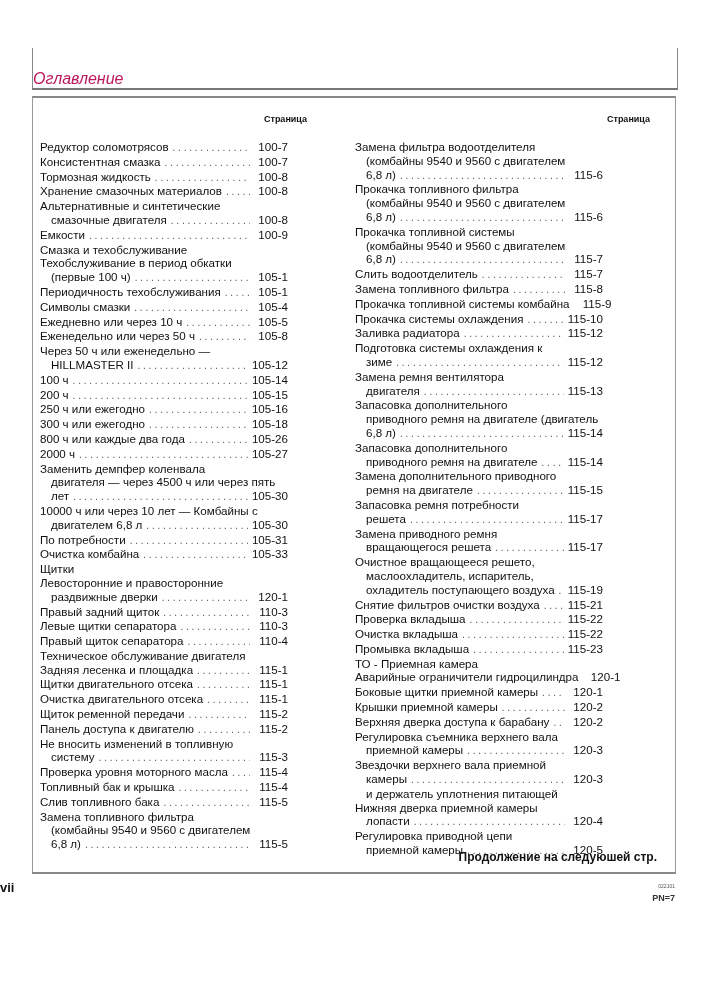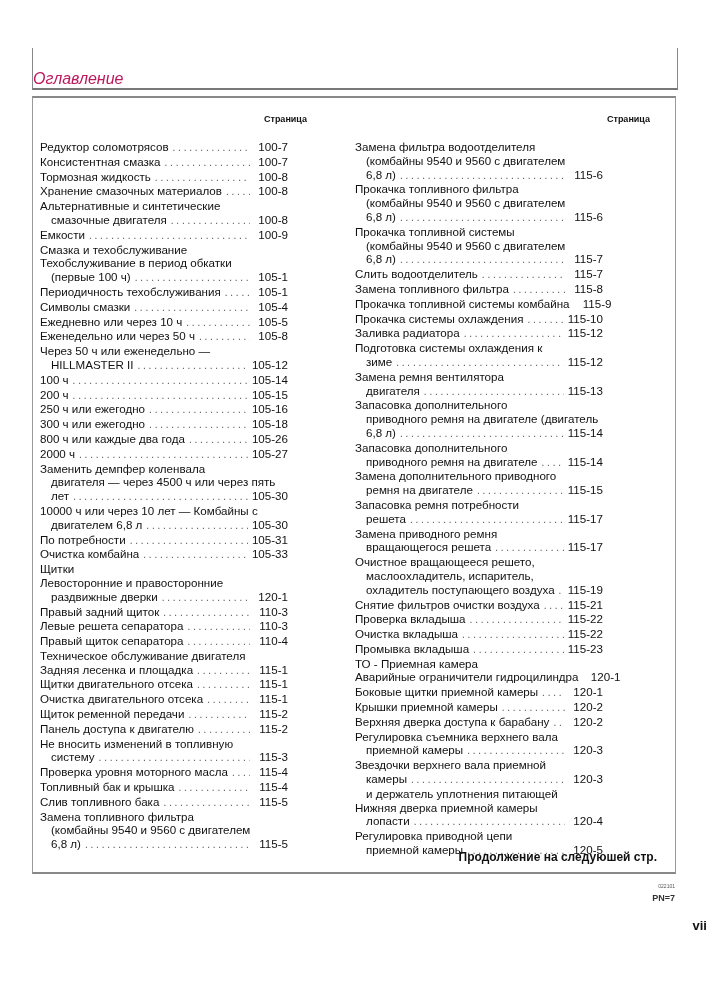--- a/index.html
+++ b/index.html
@@ -21,21 +21,21 @@
   .entry { font-size: 11.6px; line-height: 13.8px; position: relative; }
   .entry .line { display: block; white-space: nowrap; }
   .entry .line.indent { padding-left: 11px; }
   .entry .last { display: flex; align-items: baseline; white-space: nowrap; }
   .entry .last .txt { flex: 0 0 auto; }
   .entry .last .dots { flex: 1 1 auto; overflow: hidden; color: #555; margin: 0 4px; letter-spacing: 1.5px; font-size: 10px; }
   .entry .last .dots::before { content: ". . . . . . . . . . . . . . . . . . . . . . . . . . . . . . . . . . . . . . . . . . . . . . . . . . . . . . . . . . . . . ."; letter-spacing: 0; }
   .entry .last .pg { flex: 0 0 auto; text-align: right; min-width: 34px; }
   .section-title { font-weight: normal; font-size: 11.6px; line-height: 13.8px; }
   .continued { position: absolute; right: 18px; bottom: 8px; font-weight: bold; font-size: 12px; }
-  .page-num { position: absolute; left: 0; right: 0; top: 880px; text-align: right; font-weight: bold; font-size: 13px; margin-top: 38px; }
+  .page-num { position: absolute; left: 0; right: 0; top: 880px; text-align: left; font-weight: bold; font-size: 13px; }
   .code-small { position: absolute; right: 32px; top: 883px; font-size: 5px; color: #555; }
   .pn { position: absolute; right: 32px; top: 893px; font-size: 9px; font-weight: bold; color: #333; margin-left: 33px; }
 </style>
 </head>
 <body>
 
 <div class="header-box">
   <div class="header-title">Оглавление</div>
 </div>
 
@@ -215,21 +215,21 @@
         </div>
         <div class="entry">
           <div class="last line">
             <span class="txt">Правый задний щиток</span>
             <span class="dots"></span>
             <span class="pg">110-3</span>
           </div>
         </div>
         <div class="entry">
           <div class="last line">
-            <span class="txt">Левые решета сепаратора</span>
+            <span class="txt">Левые щитки сепаратора</span>
             <span class="dots"></span>
             <span class="pg">110-3</span>
           </div>
         </div>
         <div class="entry">
           <div class="last line">
             <span class="txt">Правый щиток сепаратора</span>
             <span class="dots"></span>
             <span class="pg">110-4</span>
           </div>

